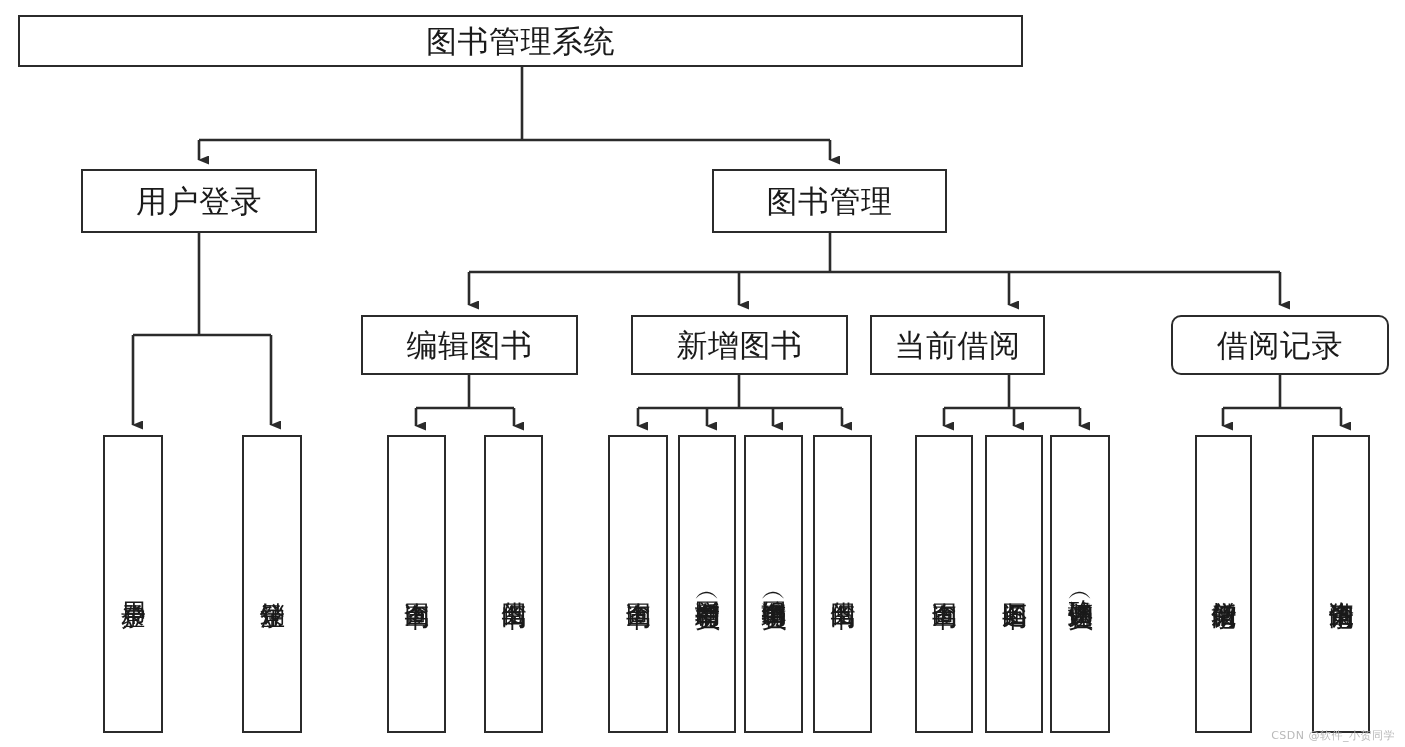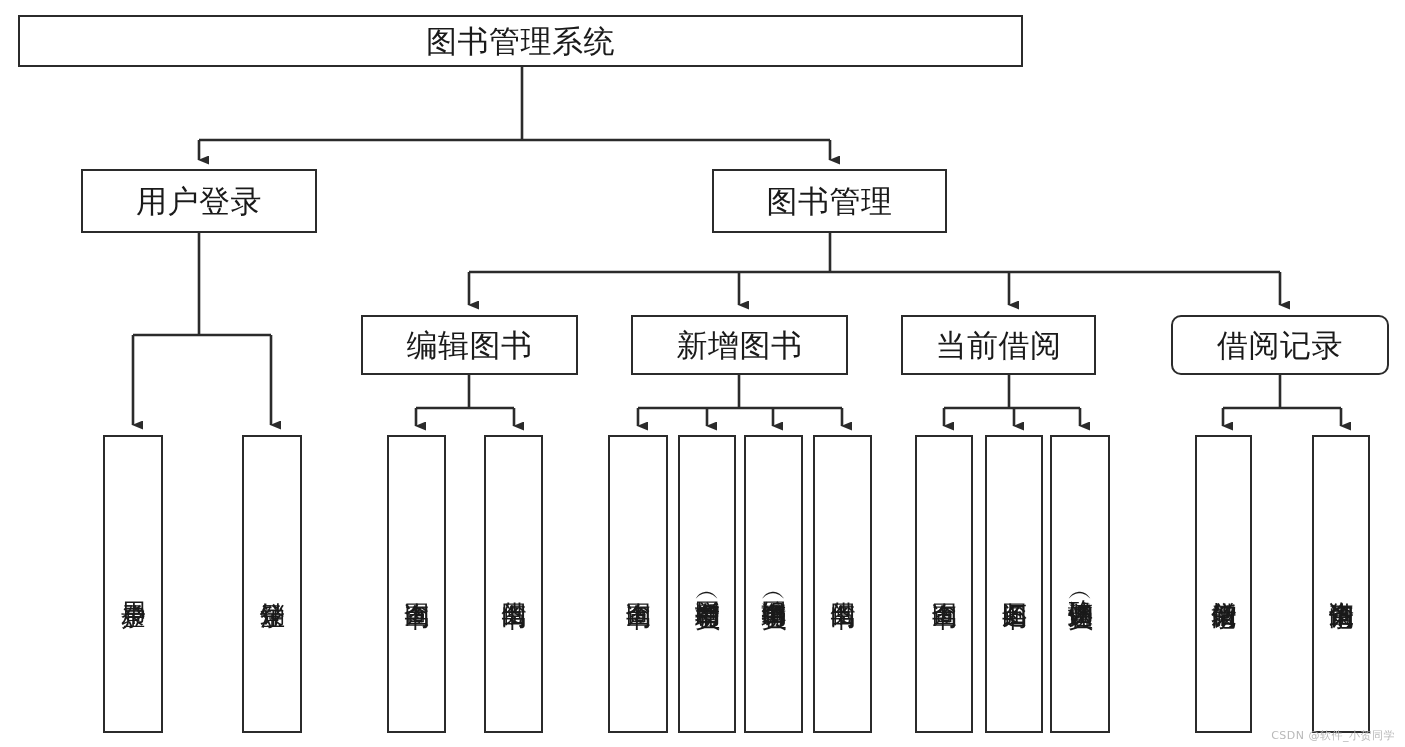--- a/index.html
+++ b/index.html
@@ -131,21 +131,21 @@
   <div class="node-box" style="left:712px; top:169px; width:235px; height:64px;">
     <span class="node-label-h">图书管理</span>
   </div>
 
   <div class="node-box" style="left:361px; top:315px; width:217px; height:60px;">
     <span class="node-label-h">编辑图书</span>
   </div>
   <div class="node-box" style="left:631px; top:315px; width:217px; height:60px;">
     <span class="node-label-h">新增图书</span>
   </div>
-  <div class="node-box" style="left:901px; top:315px; width:195px; height:60px;">
+  <div class="node-box" style="left:870px; top:315px; width:175px; height:60px;">
     <span class="node-label-h">当前借阅</span>
   </div>
   <div class="node-box" style="left:1171px; top:315px; width:218px; height:60px;border-radius:10px;">
     <span class="node-label-h">借阅记录</span>
   </div>
 
   <div class="node-box vertical" style="left:103px; top:435px; width:60px; height:298px;">
     <span class="node-label-v">用户登录</span>
   </div>
   <div class="node-box vertical" style="left:242px; top:435px; width:60px; height:298px;">

